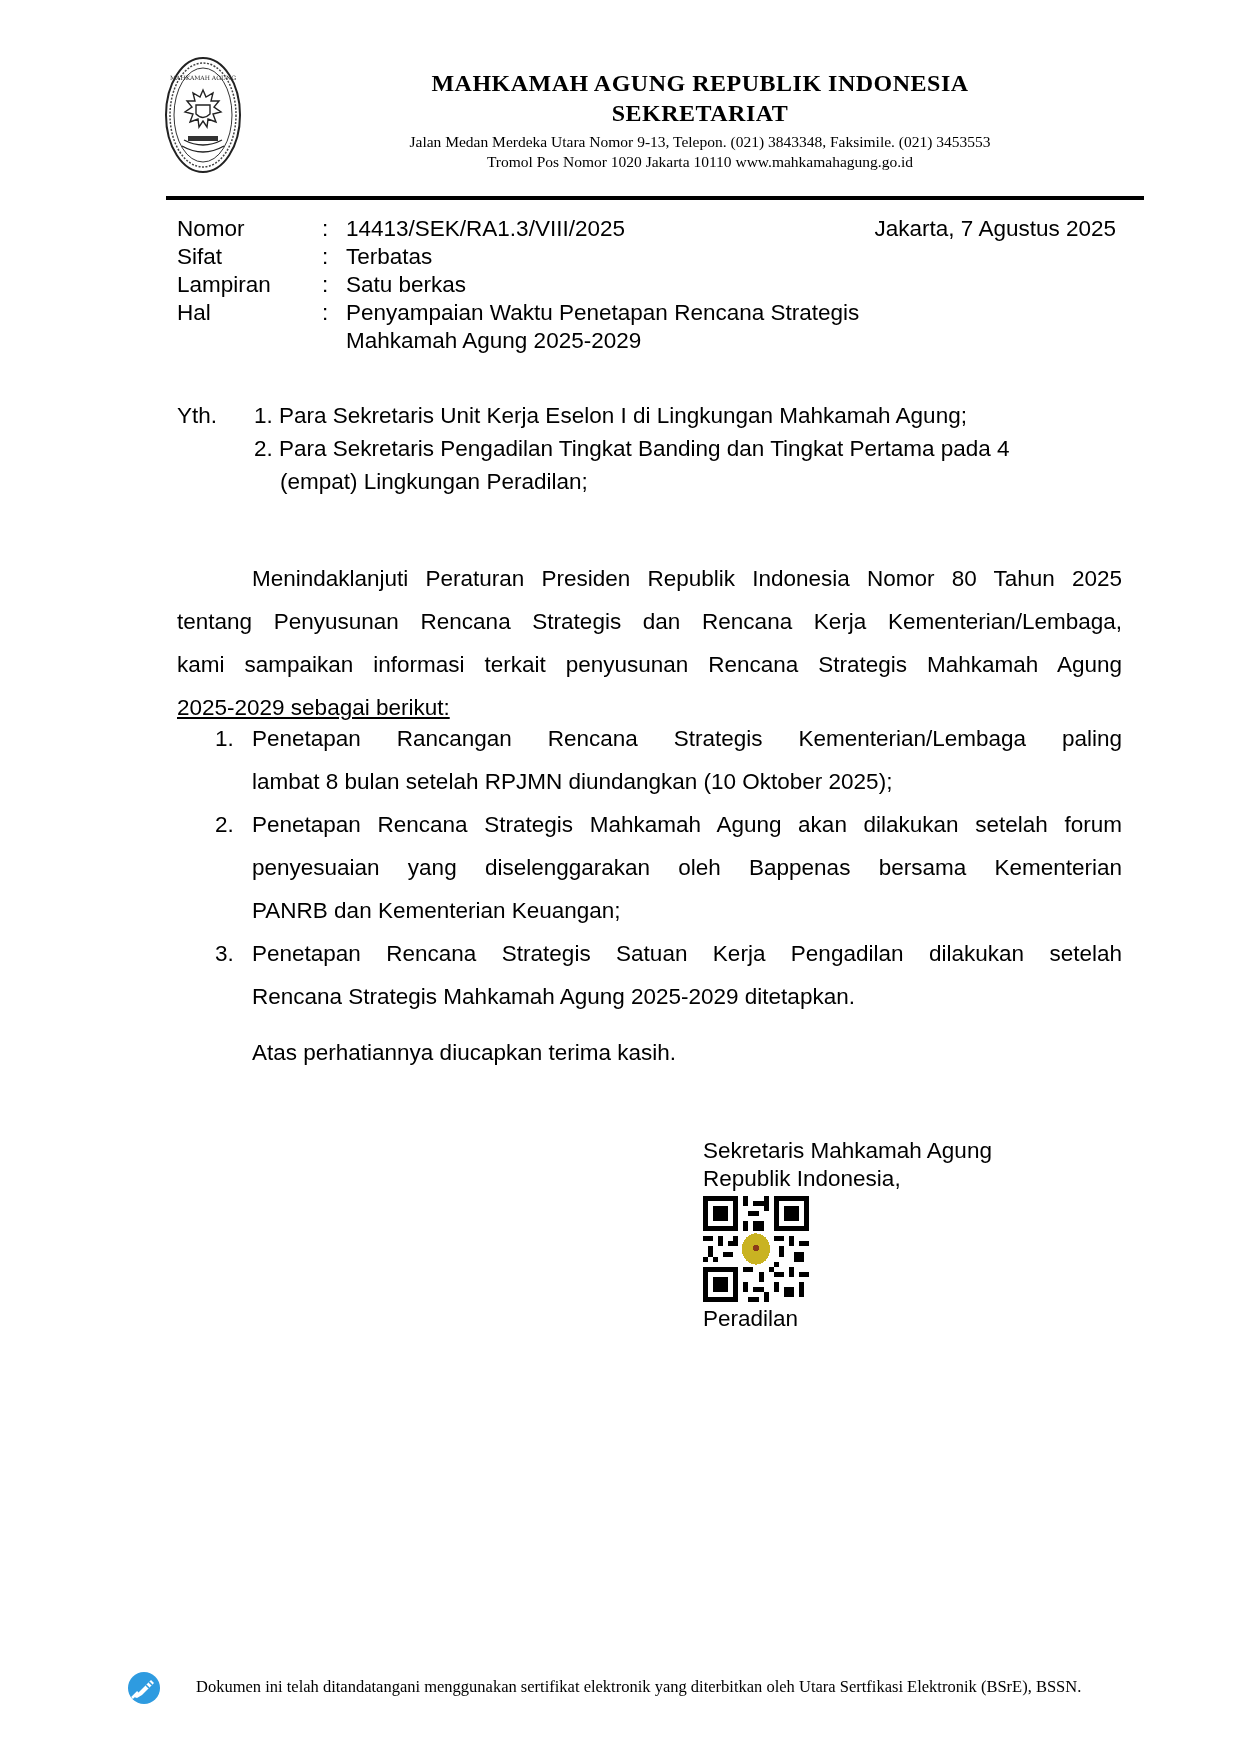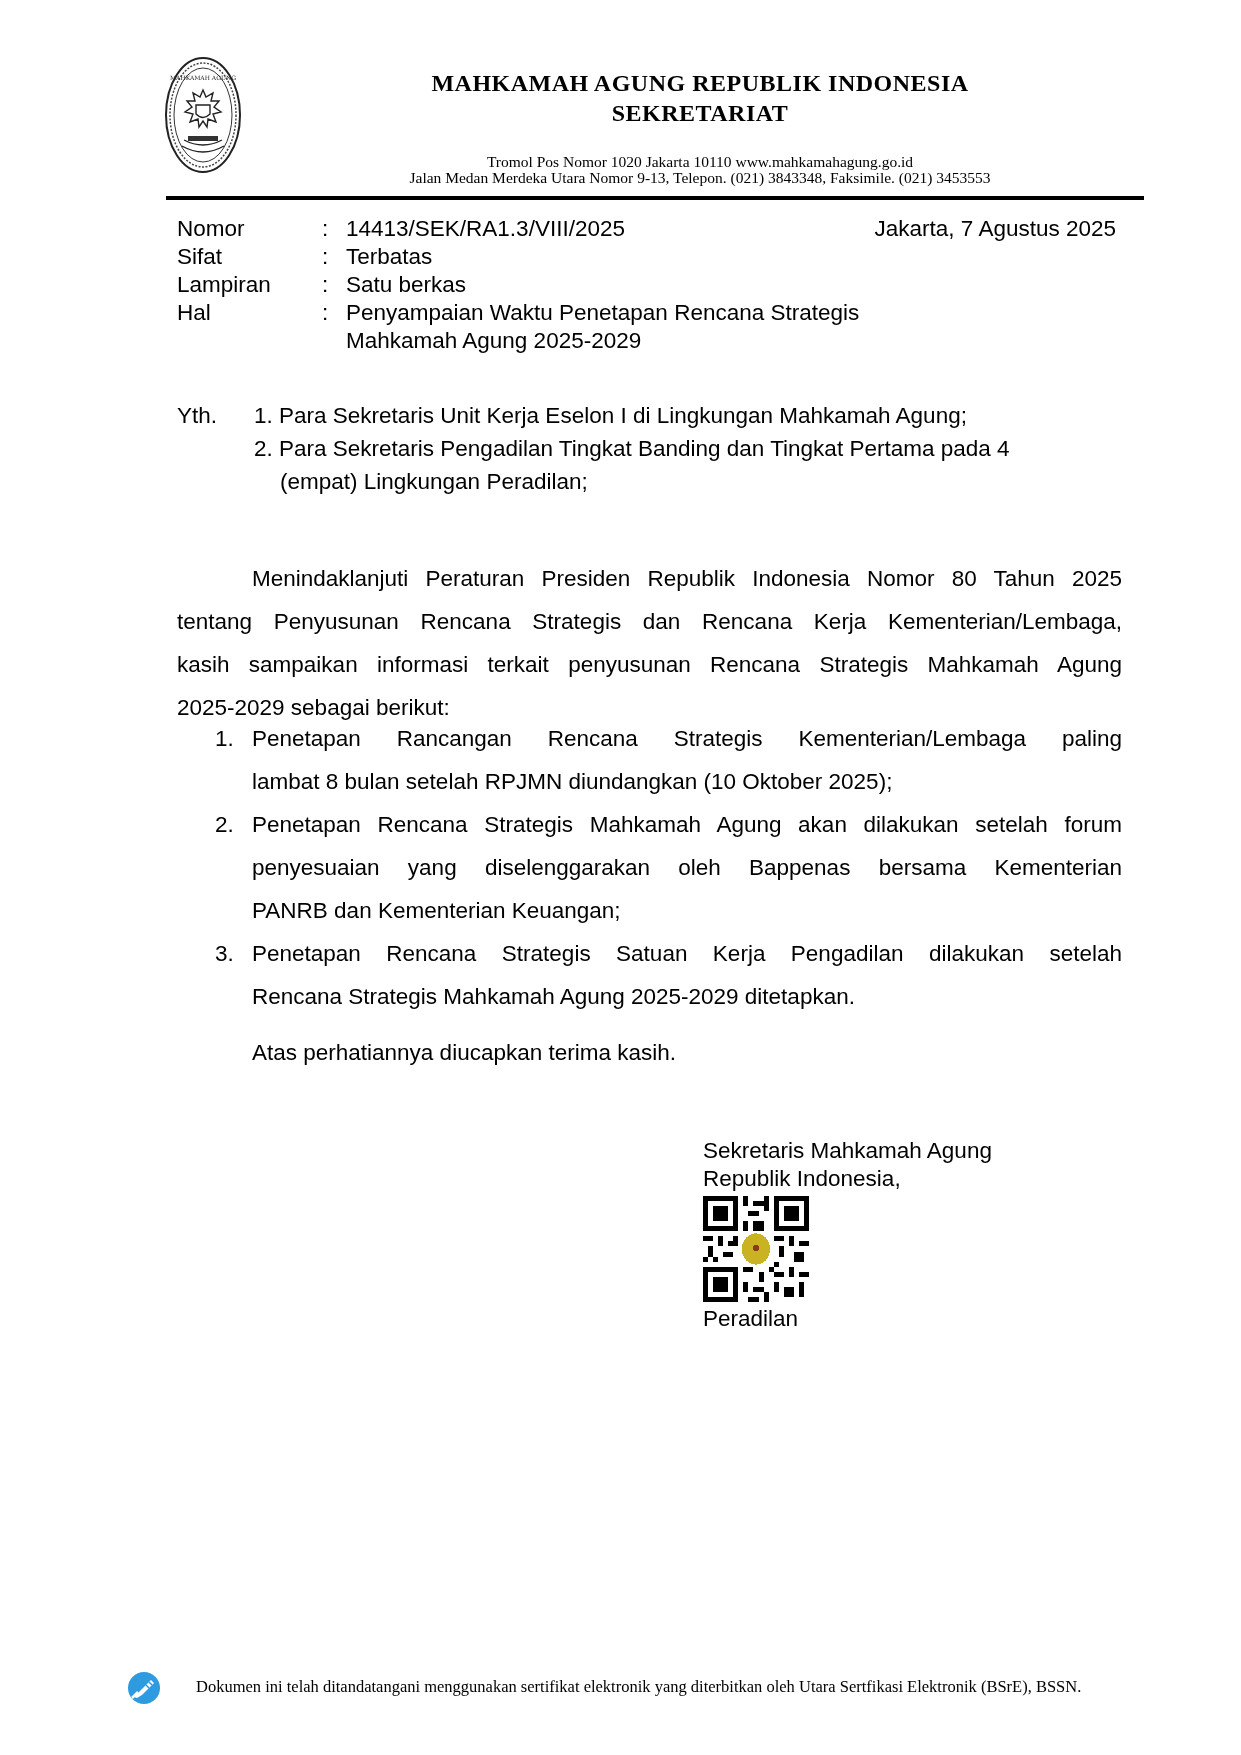--- a/index.html
+++ b/index.html
@@ -6,37 +6,37 @@
   body { width:1241px; height:1755px; position:relative; overflow:hidden; color:#000; }
   .abs { position:absolute; }
   .serif { font-family: Liberation Serif, serif; }
   .tnr { font-family: "Liberation Serif", serif; }
   .sans { font-family: "Liberation Sans", sans-serif; }
 
   
   #logo { left:164px; top:56px; width:78px; height:118px; }
   #org-title { left:300px; top:70px; width:800px; text-align:center; font-weight:bold; font-size:24px; letter-spacing:0.5px; }
   #org-sub { left:300px; top:100px; width:800px; text-align:center; font-weight:bold; font-size:24px; letter-spacing:0.5px; }
-  #addr1 { left:300px; top:133px; width:800px; text-align:center; font-size:15.5px;margin-top:36px; }
+  #addr1 { left:300px; top:133px; width:800px; text-align:center; font-size:15.5px; }
   #addr2 { left:300px; top:153px; width:800px; text-align:center; font-size:15.5px; }
   #rule { left:166px; top:196px; width:978px; height:4px; background:#000; }
 
   
   .meta-label { left:177px; font-size:22.5px; }
   .meta-colon { left:322px; font-size:22.5px; }
   .meta-value { left:346px; font-size:22.5px; }
   #meta-date { left:770px; width:346px; text-align:right; top:216px; font-size:22.5px; }
 
   
   #yth { left:177px; top:403px; font-size:22.5px; }
   .rcpt { font-size:22.5px; }
 
   
   .body-line { left:177px; width:945px; font-size:22.5px; text-align:justify; text-align-last:justify;margin-top:12px; }
-  .body-line.last { text-align-last:left; }
+  .body-line.last { text-align-last:left;text-decoration:underline; }
   .li-num { left:215px; font-size:22.5px; }
   .li-line { left:252px; width:870px; font-size:22.5px; text-align:justify; text-align-last:justify; }
   .li-line.last { text-align-last:left; }
 
   
   .sig { left:703px; font-size:22.5px; }
   #qr { left:703px; top:1196px; width:106px; height:106px; }
 
   
   #bsre-icon { left:126px; top:1670px; width:36px; height:36px; }
@@ -86,21 +86,21 @@
 <div class="abs sans meta-value" style="top:300px">Penyampaian Waktu Penetapan Rencana Strategis</div>
 <div class="abs sans meta-value" style="top:328px">Mahkamah Agung 2025-2029</div>
 
 <div class="abs sans" id="yth">Yth.</div>
 <div class="abs sans rcpt" style="left:254px; top:403px">1. Para Sekretaris Unit Kerja Eselon I di Lingkungan Mahkamah Agung;</div>
 <div class="abs sans rcpt" style="left:254px; top:436px">2. Para Sekretaris Pengadilan Tingkat Banding dan Tingkat Pertama pada 4</div>
 <div class="abs sans rcpt" style="left:280px; top:469px">(empat) Lingkungan Peradilan;</div>
 
 <div class="abs sans body-line" style="top:554px; left:252px; width:870px">Menindaklanjuti Peraturan Presiden Republik Indonesia Nomor 80 Tahun 2025</div>
 <div class="abs sans body-line" style="top:597px">tentang Penyusunan Rencana Strategis dan Rencana Kerja Kementerian/Lembaga,</div>
-<div class="abs sans body-line" style="top:640px">kasih sampaikan informasi terkait penyusunan Rencana Strategis Mahkamah Agung</div>
+<div class="abs sans body-line" style="top:640px">kami sampaikan informasi terkait penyusunan Rencana Strategis Mahkamah Agung</div>
 <div class="abs sans body-line last" style="top:683px">2025-2029 sebagai berikut:</div>
 
 <div class="abs sans li-num" style="top:726px">1.</div>
 <div class="abs sans li-line" style="top:726px">Penetapan Rancangan Rencana Strategis Kementerian/Lembaga paling</div>
 <div class="abs sans li-line last" style="top:769px">lambat 8 bulan setelah RPJMN diundangkan (10 Oktober 2025);</div>
 
 <div class="abs sans li-num" style="top:812px">2.</div>
 <div class="abs sans li-line" style="top:812px">Penetapan Rencana Strategis Mahkamah Agung akan dilakukan setelah forum</div>
 <div class="abs sans li-line" style="top:855px">penyesuaian yang diselenggarakan oleh Bappenas bersama Kementerian</div>
 <div class="abs sans li-line last" style="top:898px">PANRB dan Kementerian Keuangan;</div>

